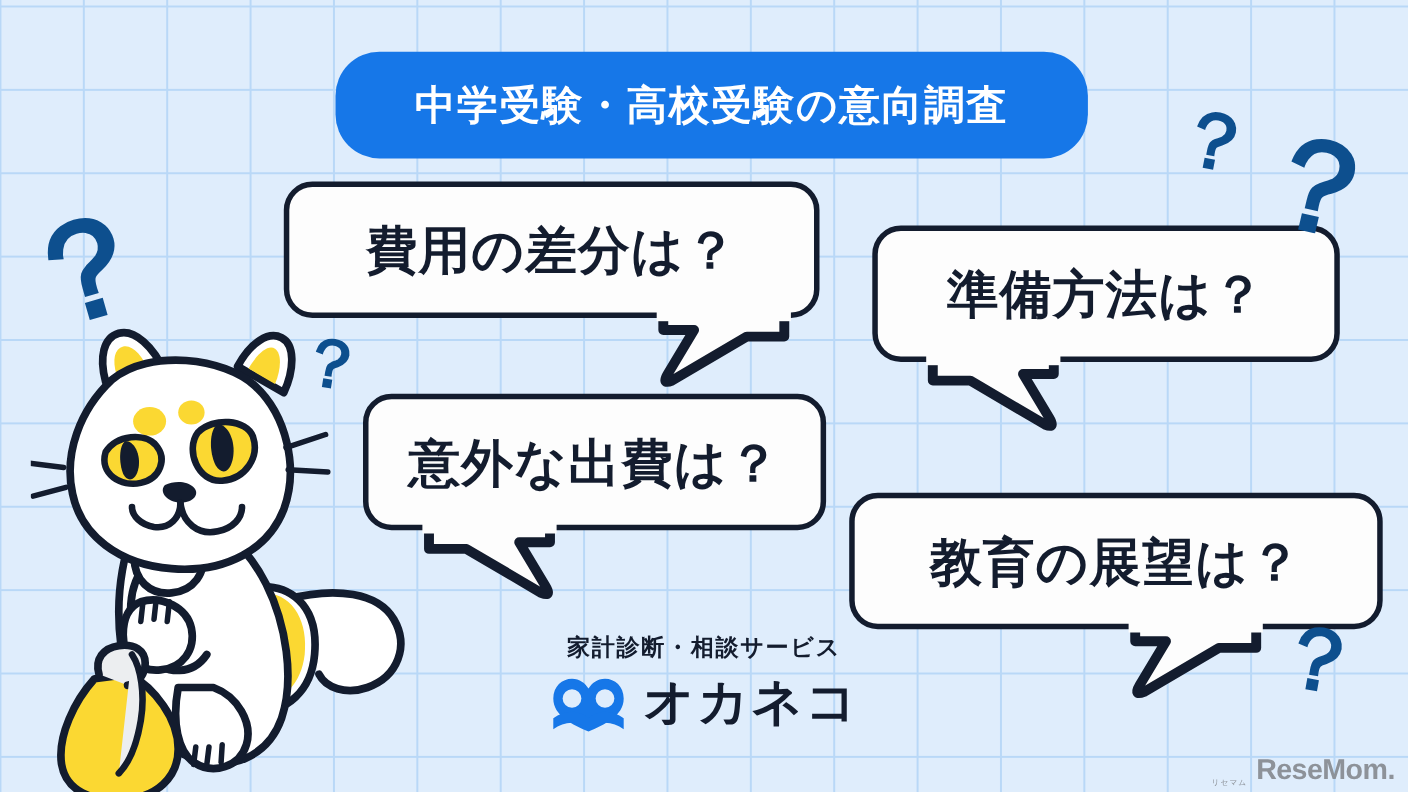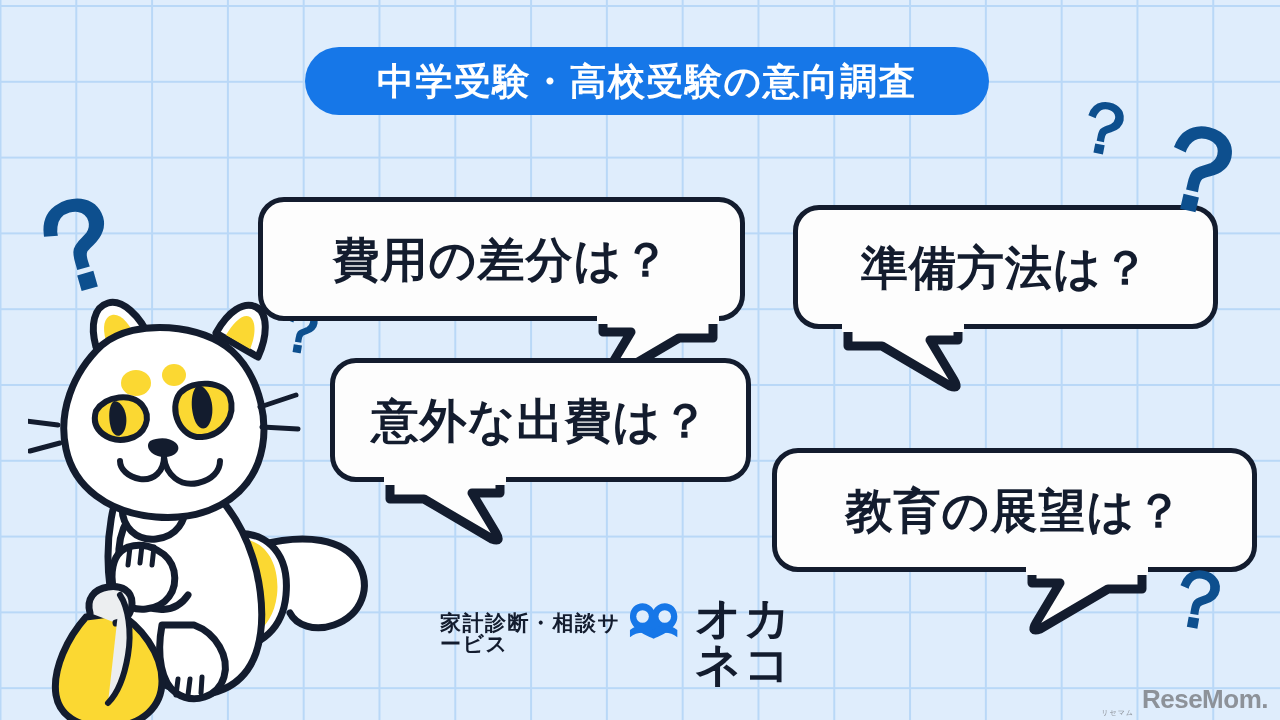--- a/index.html
+++ b/index.html
@@ -16,21 +16,21 @@
       linear-gradient(to right, #b9d8f7 1.6px, transparent 1.6px),
       linear-gradient(to bottom, #b9d8f7 1.6px, transparent 1.6px);
     background-size:75.8px 75.8px;
     background-position:-0.5px 5px;
     overflow:hidden;
   }
 
   
   .title-pill {
     position:absolute; left:305px; top:47px;
-    width:684px; height:68px;
+    width:684px; height:97px;
     background:#1677e8;
     border-radius:40px;
     display:flex; align-items:center; justify-content:center;
   }
   .title-pill .title-text {
     color:#ffffff;
     font-size:37px;
     font-weight:bold;
     letter-spacing:1.5px;
     white-space:nowrap;
@@ -49,21 +49,21 @@
   .bubble .bubble-text {
     font-size:47px;
     font-weight:bold;
     color:#131c2e;
     white-space:nowrap;
     letter-spacing:1px;
     line-height:1;
   }
   .bubble .tail { position:absolute; overflow:visible; }
 
-  #bubble-1 { left:258px; top:165px; width:487px; height:124px;margin-top:32px; }
+  #bubble-1 { left:258px; top:165px; width:487px; height:124px; }
   #bubble-1 .tail { left:330px; top:114px; width:130px; height:70px; }
 
   #bubble-2 { left:793px; top:205px; width:425px; height:124px;text-align:center; }
   #bubble-2 .tail { left:40px; top:114px; width:130px; height:70px; transform:scaleX(-1); }
 
   #bubble-3 { left:330px; top:358px; width:421px; height:124px; }
   #bubble-3 .tail { left:45px; top:114px; width:130px; height:70px; transform:scaleX(-1); }
 
   #bubble-4 { left:772px; top:448px; width:485px; height:124px; }
   #bubble-4 .tail { left:245px; top:114px; width:130px; height:70px; }
@@ -82,21 +82,21 @@
   #qmark-tr-small   { left:1068px; top:92px;  font-size:72px;  transform:rotate(11deg); z-index:3; }
   #qmark-tr-big     { left:1140px; top:110px; font-size:118px; transform:rotate(13deg); z-index:7; }
   #qmark-br         { left:1158px; top:560px; font-size:80px;  transform:rotate(10deg); z-index:7; }
 
   
   #cat { position:absolute; left:28px; top:295px; width:360px; height:425px; z-index:4; }
 
   
   #logo-block {
     position:absolute; left:440px; top:578px; width:400px; height:110px;
-    display:flex; flex-direction:row; align-items:center; z-index:5;
+    display:flex; flex-direction:column; align-items:center; z-index:5;
   }
   #logo-tagline {
     font-size:21px; font-weight:bold; color:#131c2e;
     letter-spacing:1.5px; line-height:1;
   }
   #logo-row { display:flex; gap:14px; margin-top:16px; }
   #logo-wordmark {
     font-size:46px; font-weight:bold; color:#131c2e;
     letter-spacing:2px; line-height:1;
   }

